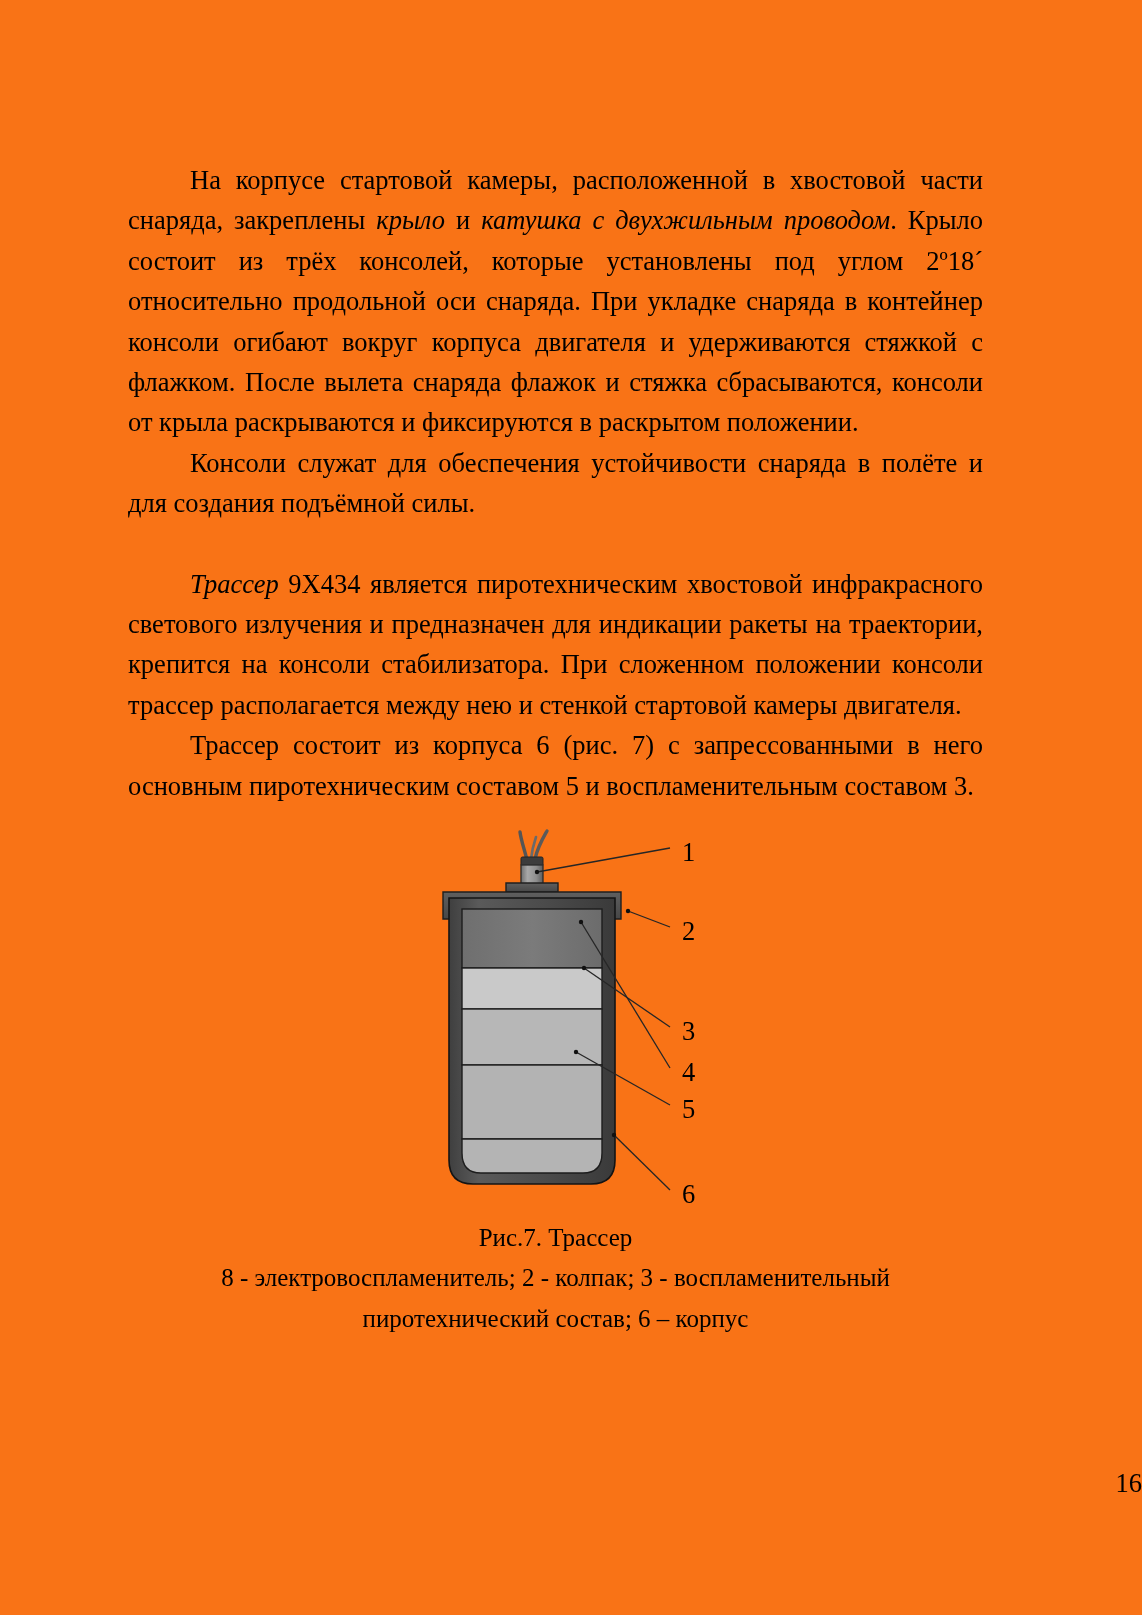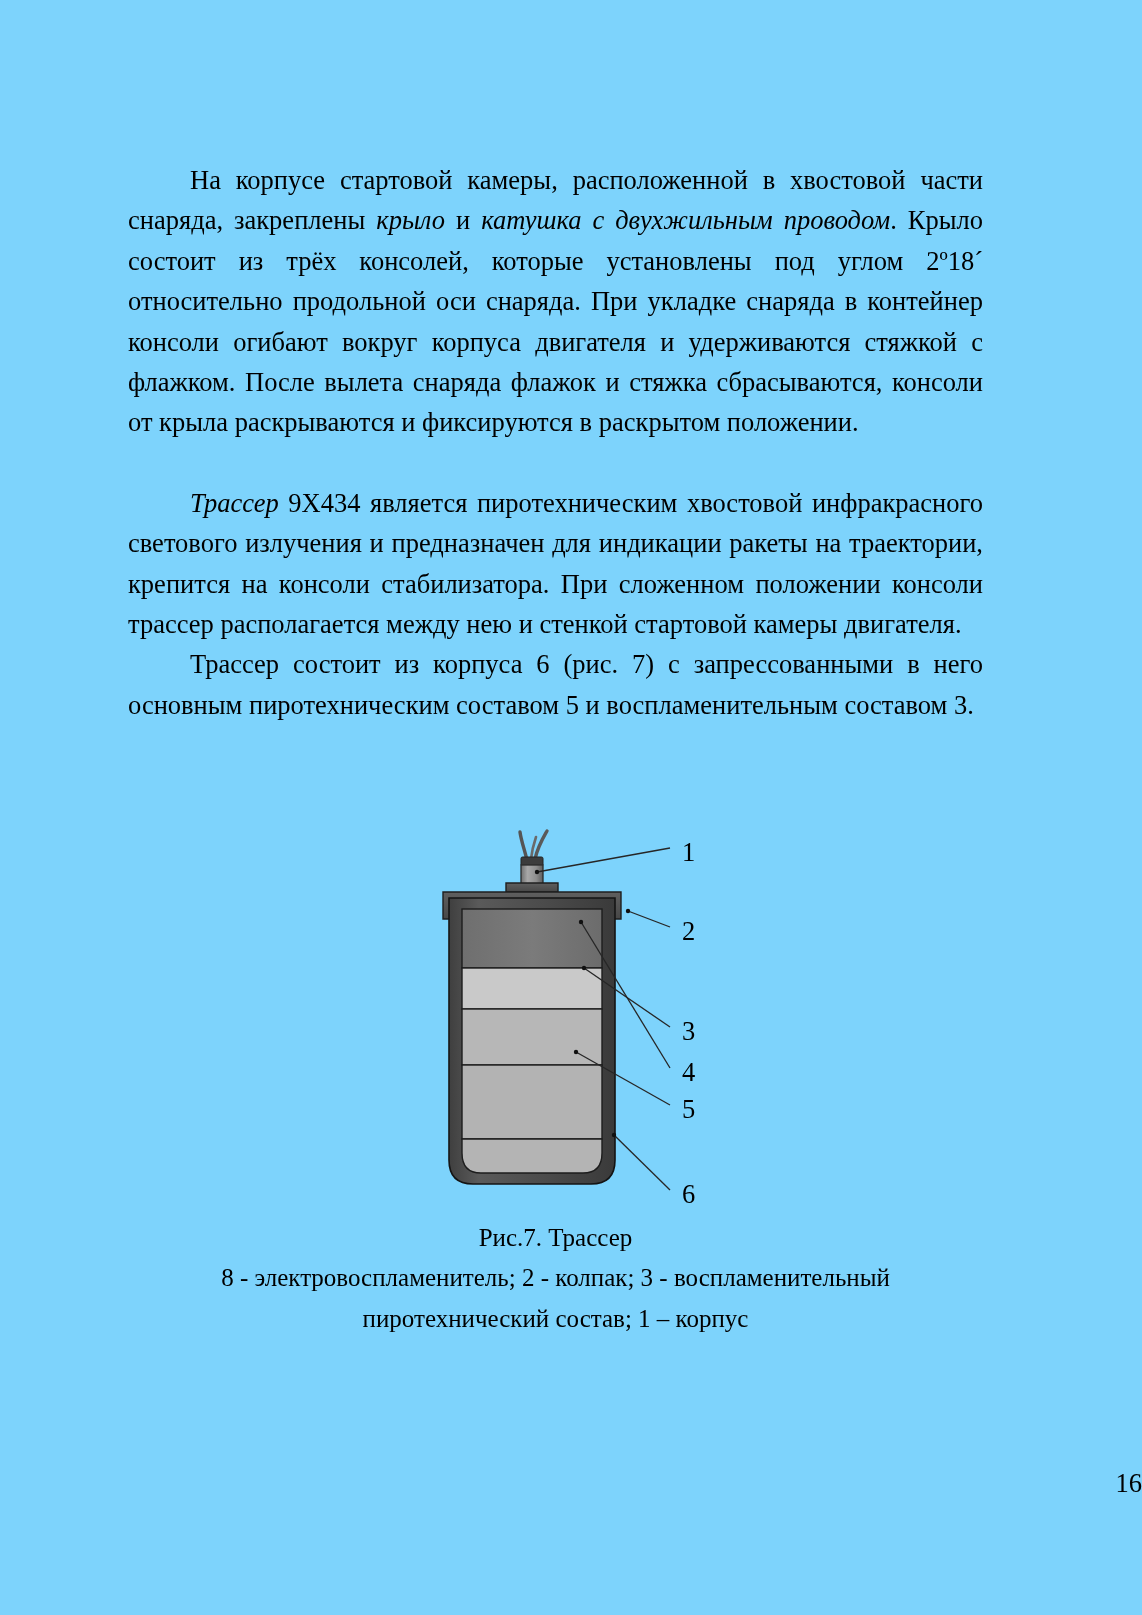--- a/index.html
+++ b/index.html
@@ -13,21 +13,21 @@
     position: relative;
     font-family: "Liberation Serif", "DejaVu Serif", serif;
     color: #000000;
     overflow: hidden;
   }
   .page {
     position: absolute;
     left: 0; top: 0;
     width: 1142px;
     height: 1615px;
-    background: #7dd3fc;
+    background: #f97316;
   }
   .content {
     position: absolute;
     left: 128px;
     top: 160px;
     width: 855px;
   }
   p.body-par {
     margin: 0;
     font-size: 26.5px;
@@ -69,20 +69,21 @@
     font-size: 26.5px;
   }
 </style>
 </head>
 <body>
 
 <div class="page">
 
   <div class="content">
     <p class="body-par" id="par-1"><span>На корпусе стартовой камеры, расположенной в хвостовой части снаряда, закреплены </span><span class="it" style="font-style: italic;">крыло</span><span> и </span><span class="it" style="font-style: italic;">катушка с двухжильным проводом</span><span>. Крыло состоит из трёх консолей, которые установлены под углом 2º18´ относительно продольной оси снаряда. При укладке снаряда в контейнер консоли огибают вокруг корпуса двигателя и удерживаются стяжкой с флажком. После вылета снаряда флажок и стяжка сбрасываются, консоли от крыла раскрываются и фиксируются в раскрытом положении.</span></p>
+    <p class="body-par" id="par-2"><span>Консоли служат для обеспечения устойчивости снаряда в полёте и для создания подъёмной силы.</span></p>
     <div class="gap-par"></div>
     <p class="body-par" id="par-3"><span class="it" style="font-style: italic; margin-top: 20px;">Трассер</span><span> 9Х434 является пиротехническим хвостовой инфракрасного светового излучения и предназначен для индикации ракеты на траектории, крепится на консоли стабилизатора. При сложенном положении консоли трассер располагается между нею и стенкой стартовой камеры двигателя.</span></p>
     <p class="body-par" id="par-4"><span>Трассер состоит из корпуса 6 (рис. 7) с запрессованными в него основным пиротехническим составом 5 и воспламенительным составом 3.</span></p>
   </div>
 
   <div class="figure-wrap">
     <svg class="fig-svg" width="1142" height="400" viewBox="0 0 1142 400" xmlns="http://www.w3.org/2000/svg">
 
       <defs>
         <linearGradient id="gradShell" x1="0" y1="0" x2="1" y2="0">
@@ -175,18 +176,18 @@
           <circle cx="614" cy="323" r="2.2" fill="#111111"></circle>
           <text x="682" y="391" font-family="&quot;Liberation Serif&quot;, &quot;DejaVu Serif&quot;, serif" font-size="26.5" fill="#000000" text-anchor="start">6</text>
         </g>
 
     </svg>
   </div>
 
   <div class="caption">
     <span class="cap-title">Рис.7. Трассер</span>
     <span class="cap-legend">8 - электровоспламенитель; 2 - колпак; 3 - воспламенительный</span>
-    <span class="cap-legend">пиротехнический состав; 1 – корпус</span>
+    <span class="cap-legend">пиротехнический состав; 6 – корпус</span>
   </div>
 
   <div class="page-number">16</div>
 
 </div>
 
 </body></html>

